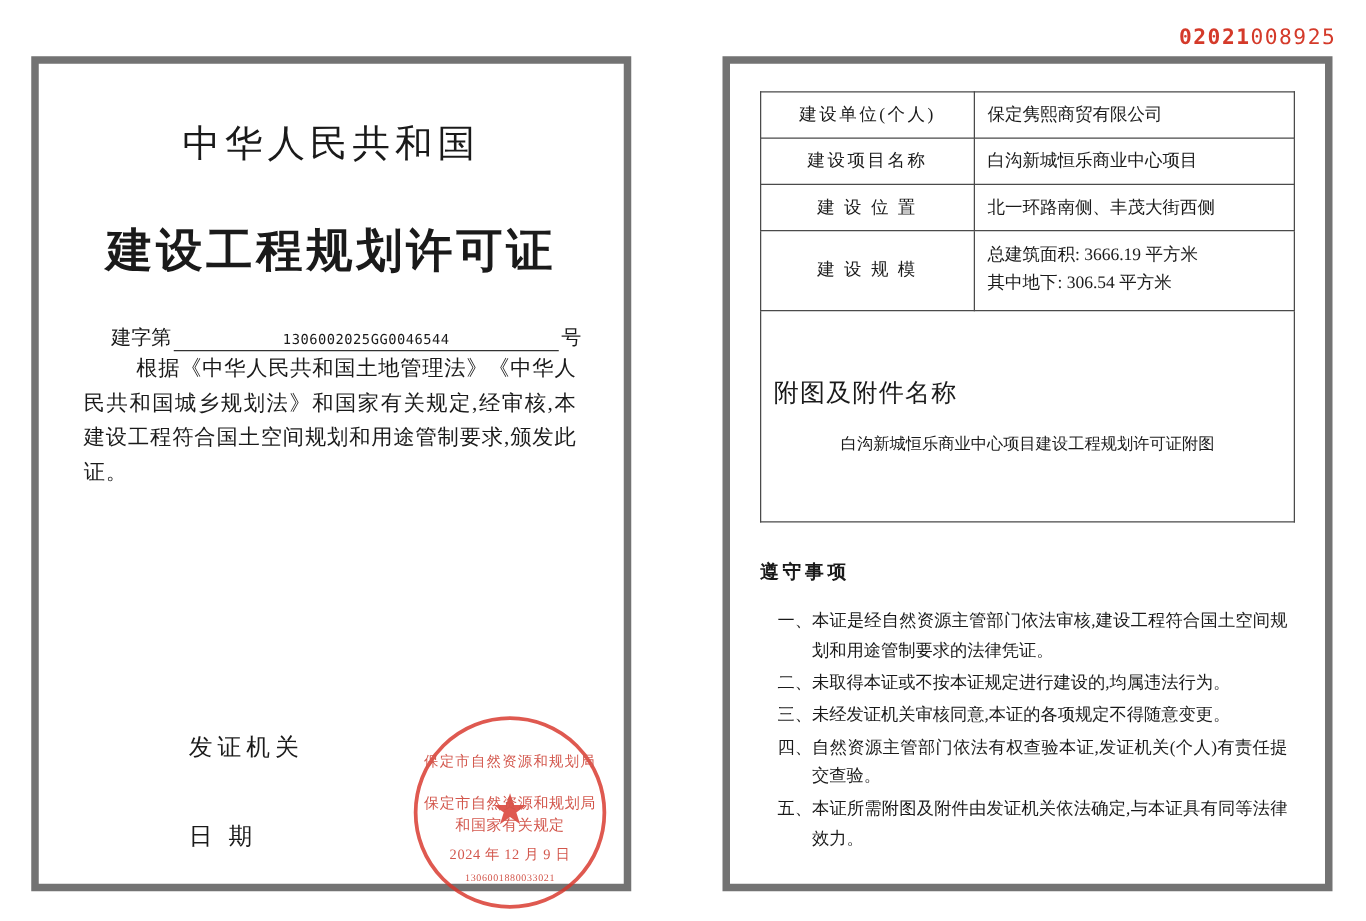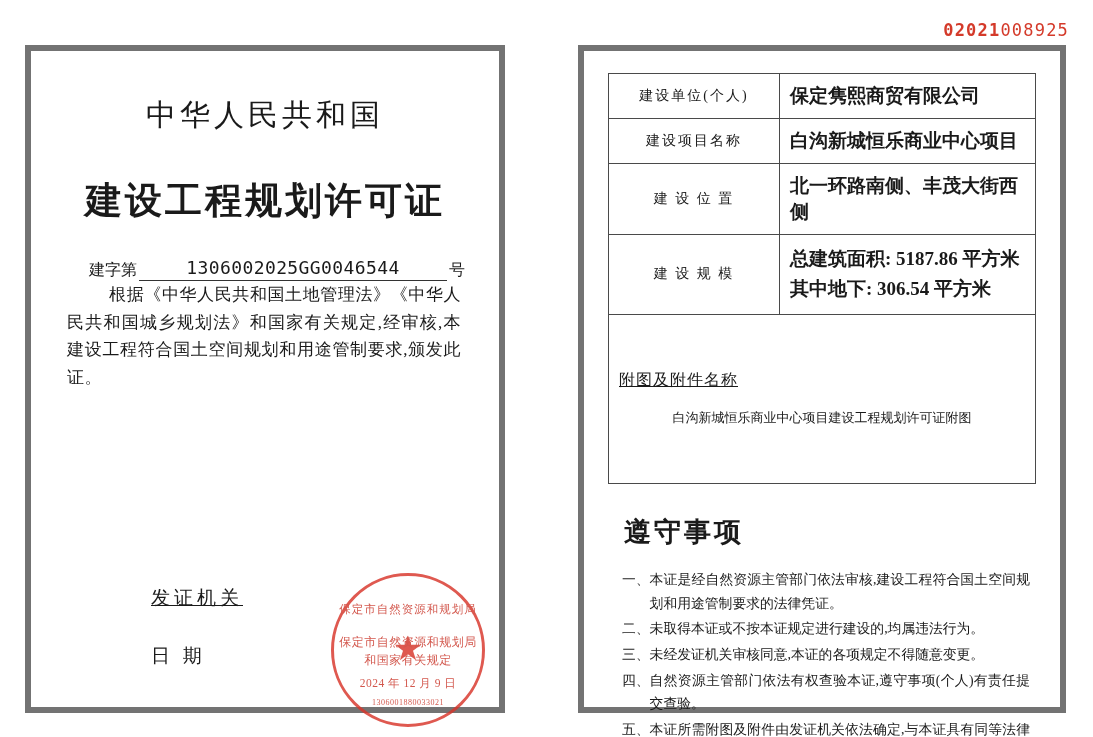--- a/index.html
+++ b/index.html
@@ -87,21 +87,21 @@
     position: relative;
     height: 19px;
     margin: 0 2px;
   }
   .number-value {
     position: absolute;
     left: 50%;
     transform: translateX(-50%);
     bottom: 2px;
     font-family: "DejaVu Sans Mono", "Liberation Mono", monospace;
-    font-size: 18px;
+    font-size: 11px;
     letter-spacing: 0.4px;
     white-space: nowrap;
   }
   .number-suffix { white-space: nowrap; }
 
   .body-text {
     padding: 0 38px 0 36px;
     font-size: 17px;
     line-height: 1.62;
     letter-spacing: 0.5px;
@@ -112,22 +112,21 @@
   .issuer-block {
     position: absolute;
     left: 0;
     top: 490px;
     width: 100%;
     font-size: 19px;
     letter-spacing: 4px;
   }
   .issuer-row {
     padding-left: 120px;
-    margin-bottom: 32px;
-    text-decoration: underline;
+    margin-bottom: 45px;
   }
   .date-row {
     padding-left: 120px;
   }
 
   
   .seal {
     position: absolute;
     left: 300px;
     top: 478px;
@@ -214,44 +213,42 @@
   }
   td.label {
     width: 150px;
     text-align: center;
     letter-spacing: 2px;
     font-size: 14px;
     white-space: nowrap;
   }
   td.value {
     padding-left: 20px;
-    font-size: 19px;
-    font-weight: bold;
+    font-size: 14px;
   }
   .scale-line { line-height: 1.6; }
   td.attach-cell {
     height: 150px;
     vertical-align: top;
     padding: 9px 10px;
   }
   .attach-label {
-    font-size: 16px;
+    font-size: 20px;
     letter-spacing: 1px;
-    text-decoration: underline;
   }
   .attach-value {
     margin-top: 18px;
     text-align: center;
     font-size: 13px;
   }
 
   .rules-title {
     margin-top: 30px;
-    margin-left: 16px;
-    font-size: 27px;
+    margin-left: 0;
+    font-size: 15px;
     font-weight: bold;
     letter-spacing: 3px;
   }
   ol.rules {
     list-style: none;
     margin: 18px 0 0 0;
     padding: 0 6px 0 14px;
     font-size: 13.8px;
     line-height: 1.72;
   }
@@ -320,21 +317,21 @@
           <td class="label">建设项目名称</td>
           <td class="value">白沟新城恒乐商业中心项目</td>
         </tr>
         <tr>
           <td class="label">建 设 位 置</td>
           <td class="value">北一环路南侧、丰茂大街西侧</td>
         </tr>
         <tr>
           <td class="label">建 设 规 模</td>
           <td class="value">
-            <div class="scale-line">总建筑面积: 5187.86 平方米</div>
+            <div class="scale-line">总建筑面积: 3666.19 平方米</div>
             <div class="scale-line">其中地下: 306.54 平方米</div>
           </td>
         </tr>
         <tr>
           <td class="attach-cell" colspan="2">
             <div class="attach-label">附图及附件名称</div>
             <div class="attach-value">白沟新城恒乐商业中心项目建设工程规划许可证附图</div>
           </td>
         </tr>
       </tbody>
@@ -350,21 +347,21 @@
       <li>
         <span class="marker">二、</span>
         <span class="rtext">未取得本证或不按本证规定进行建设的,均属违法行为。</span>
       </li>
       <li>
         <span class="marker">三、</span>
         <span class="rtext">未经发证机关审核同意,本证的各项规定不得随意变更。</span>
       </li>
       <li>
         <span class="marker">四、</span>
-        <span class="rtext">自然资源主管部门依法有权查验本证,遵守事项(个人)有责任提交查验。</span>
+        <span class="rtext">自然资源主管部门依法有权查验本证,发证机关(个人)有责任提交查验。</span>
       </li>
       <li>
         <span class="marker">五、</span>
         <span class="rtext">本证所需附图及附件由发证机关依法确定,与本证具有同等法律效力。</span>
       </li>
     </ol>
   </div>
 </div>
 
 </body></html>

